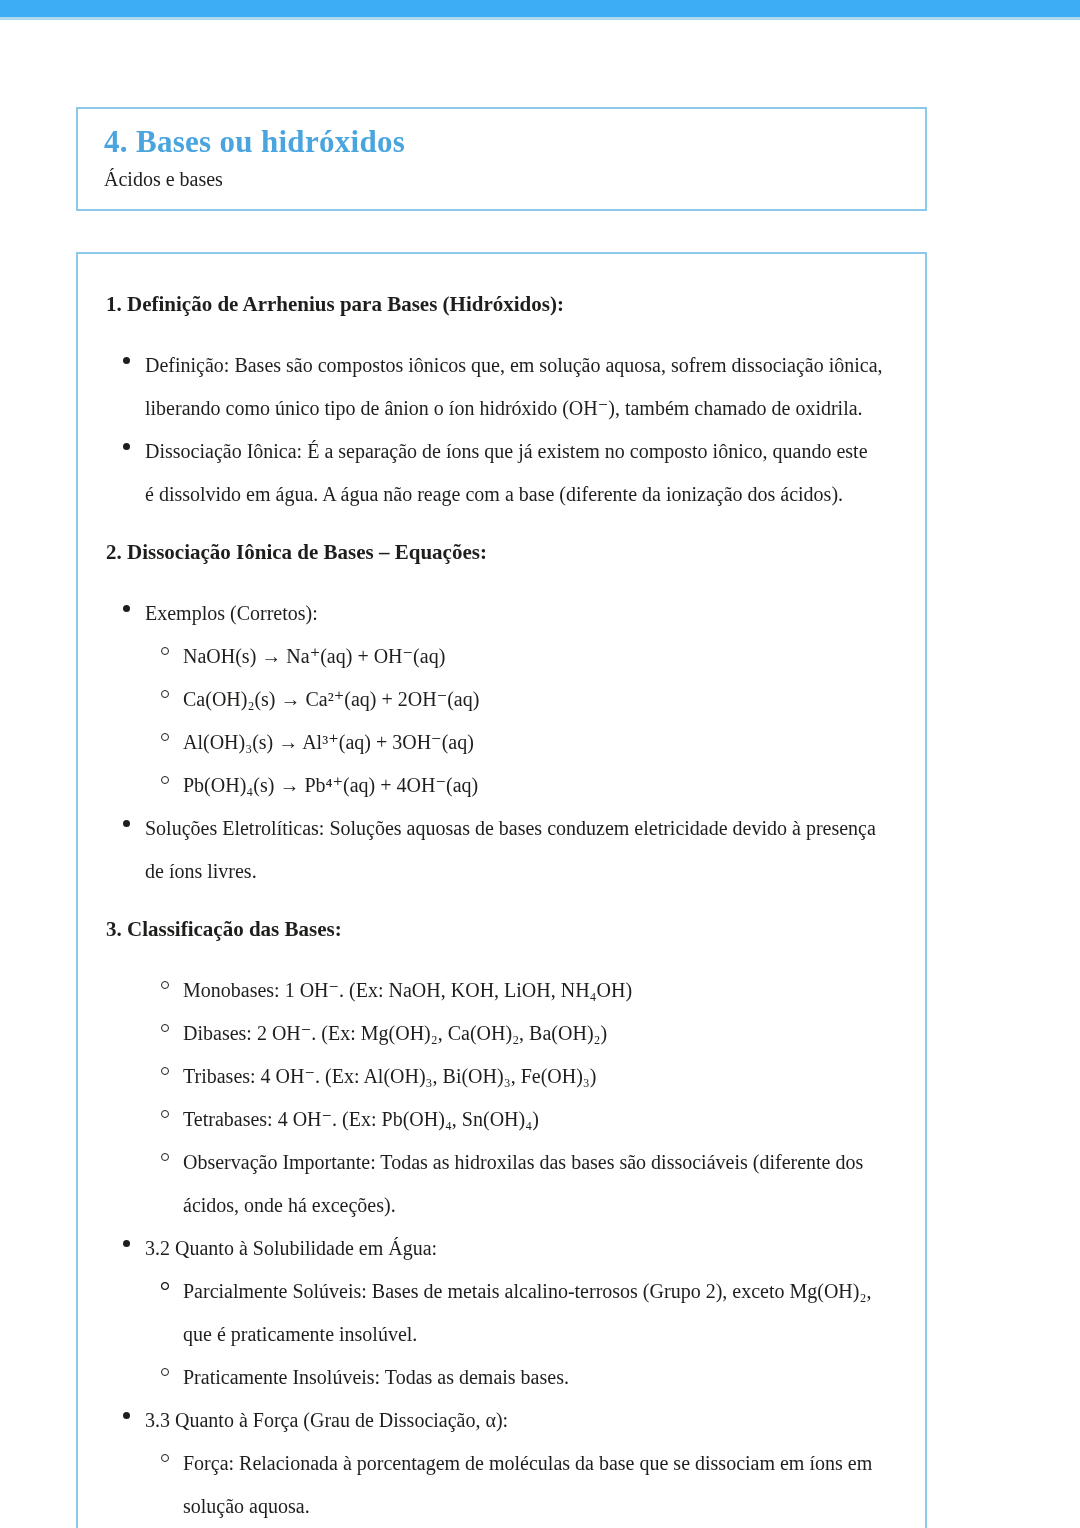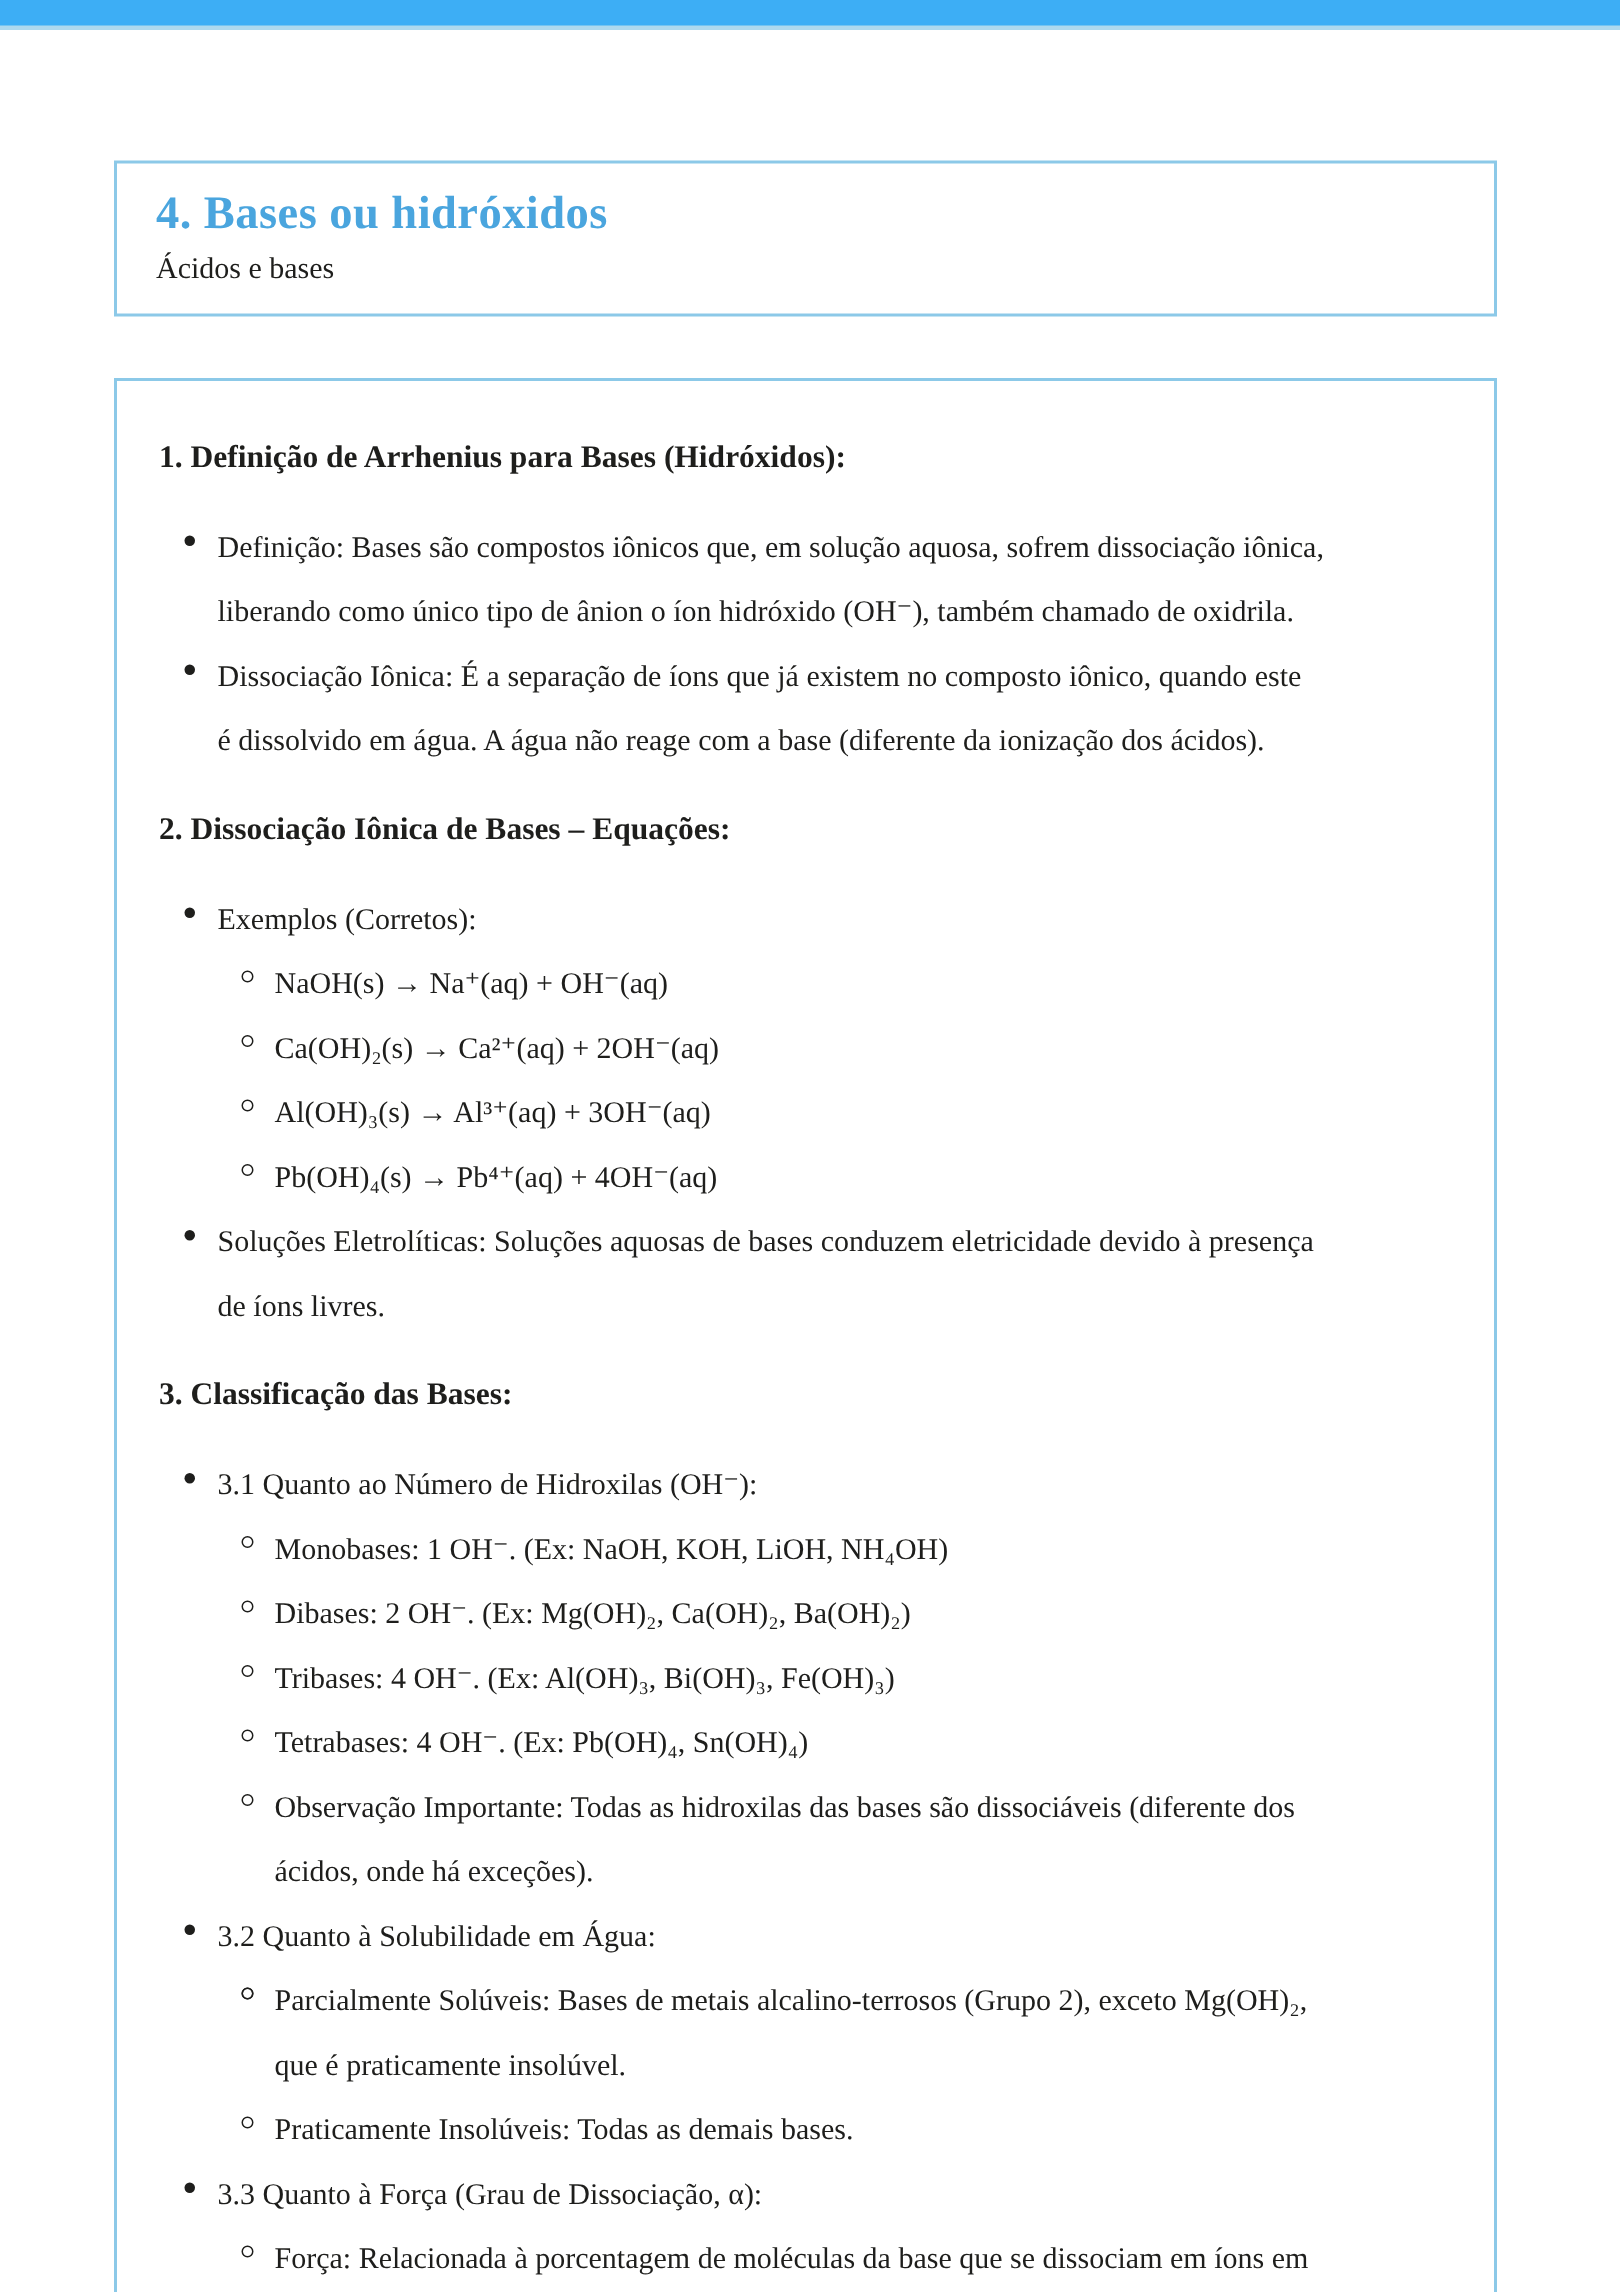--- a/index.html
+++ b/index.html
@@ -19,21 +19,21 @@
     color:var(--text);
     overflow:hidden;
     position:relative;
   }
   .top-bar{
     position:absolute;top:0;left:0;width:1080px;height:20px;
     background:var(--topbar);
     border-bottom:3px solid var(--topbar-edge);
   }
   .box{
-    position:absolute;left:76px;width:922px;
+    position:absolute;left:76px;width:851px;
     background:#fff;
     border:2px solid var(--box-border);
   }
   .header-box{
     top:107px;height:104px;
     padding:13px 26px;
   }
   .page-title{
     margin:0;
     font-size:31px;line-height:40px;font-weight:bold;
@@ -104,21 +104,20 @@
     <div class="item l2"><span class="marker circle"></span><span class="item-text">NaOH(s) → Na⁺(aq) + OH⁻(aq)</span></div>
     <div class="item l2"><span class="marker circle"></span><span class="item-text">Ca(OH)₂(s) → Ca²⁺(aq) + 2OH⁻(aq)</span></div>
     <div class="item l2"><span class="marker circle"></span><span class="item-text">Al(OH)₃(s) → Al³⁺(aq) + 3OH⁻(aq)</span></div>
     <div class="item l2"><span class="marker circle"></span><span class="item-text">Pb(OH)₄(s) → Pb⁴⁺(aq) + 4OH⁻(aq)</span></div>
     <div class="item l1"><span class="marker dot"></span><span class="item-text">Soluções Eletrolíticas: Soluções aquosas de bases conduzem eletricidade devido à presença
 de íons livres.</span></div>
   </div>
 
   <div class="section">
     <h2 class="section-heading">3. Classificação das Bases:</h2>
-    <div class="item l1"><span class="marker dot"></span><span class="item-text">3.1 Quanto ao Número de Hidroxilas (OH⁻):</span></div>
     <div class="item l2"><span class="marker circle"></span><span class="item-text">Monobases: 1 OH⁻. (Ex: NaOH, KOH, LiOH, NH₄OH)</span></div>
     <div class="item l2"><span class="marker circle"></span><span class="item-text">Dibases: 2 OH⁻. (Ex: Mg(OH)₂, Ca(OH)₂, Ba(OH)₂)</span></div>
     <div class="item l2"><span class="marker circle"></span><span class="item-text">Tribases: 4 OH⁻. (Ex: Al(OH)₃, Bi(OH)₃, Fe(OH)₃)</span></div>
     <div class="item l2"><span class="marker circle"></span><span class="item-text">Tetrabases: 4 OH⁻. (Ex: Pb(OH)₄, Sn(OH)₄)</span></div>
     <div class="item l2"><span class="marker circle"></span><span class="item-text">Observação Importante: Todas as hidroxilas das bases são dissociáveis (diferente dos
 ácidos, onde há exceções).</span></div>
     <div class="item l1"><span class="marker dot"></span><span class="item-text">3.2 Quanto à Solubilidade em Água:</span></div>
     <div class="item l2"><span class="marker circle"></span></div>
     <div class="item l2"><span class="marker circle"></span><span class="item-text">Parcialmente Solúveis: Bases de metais alcalino-terrosos (Grupo 2), exceto Mg(OH)₂,
 que é praticamente insolúvel.</span></div>

